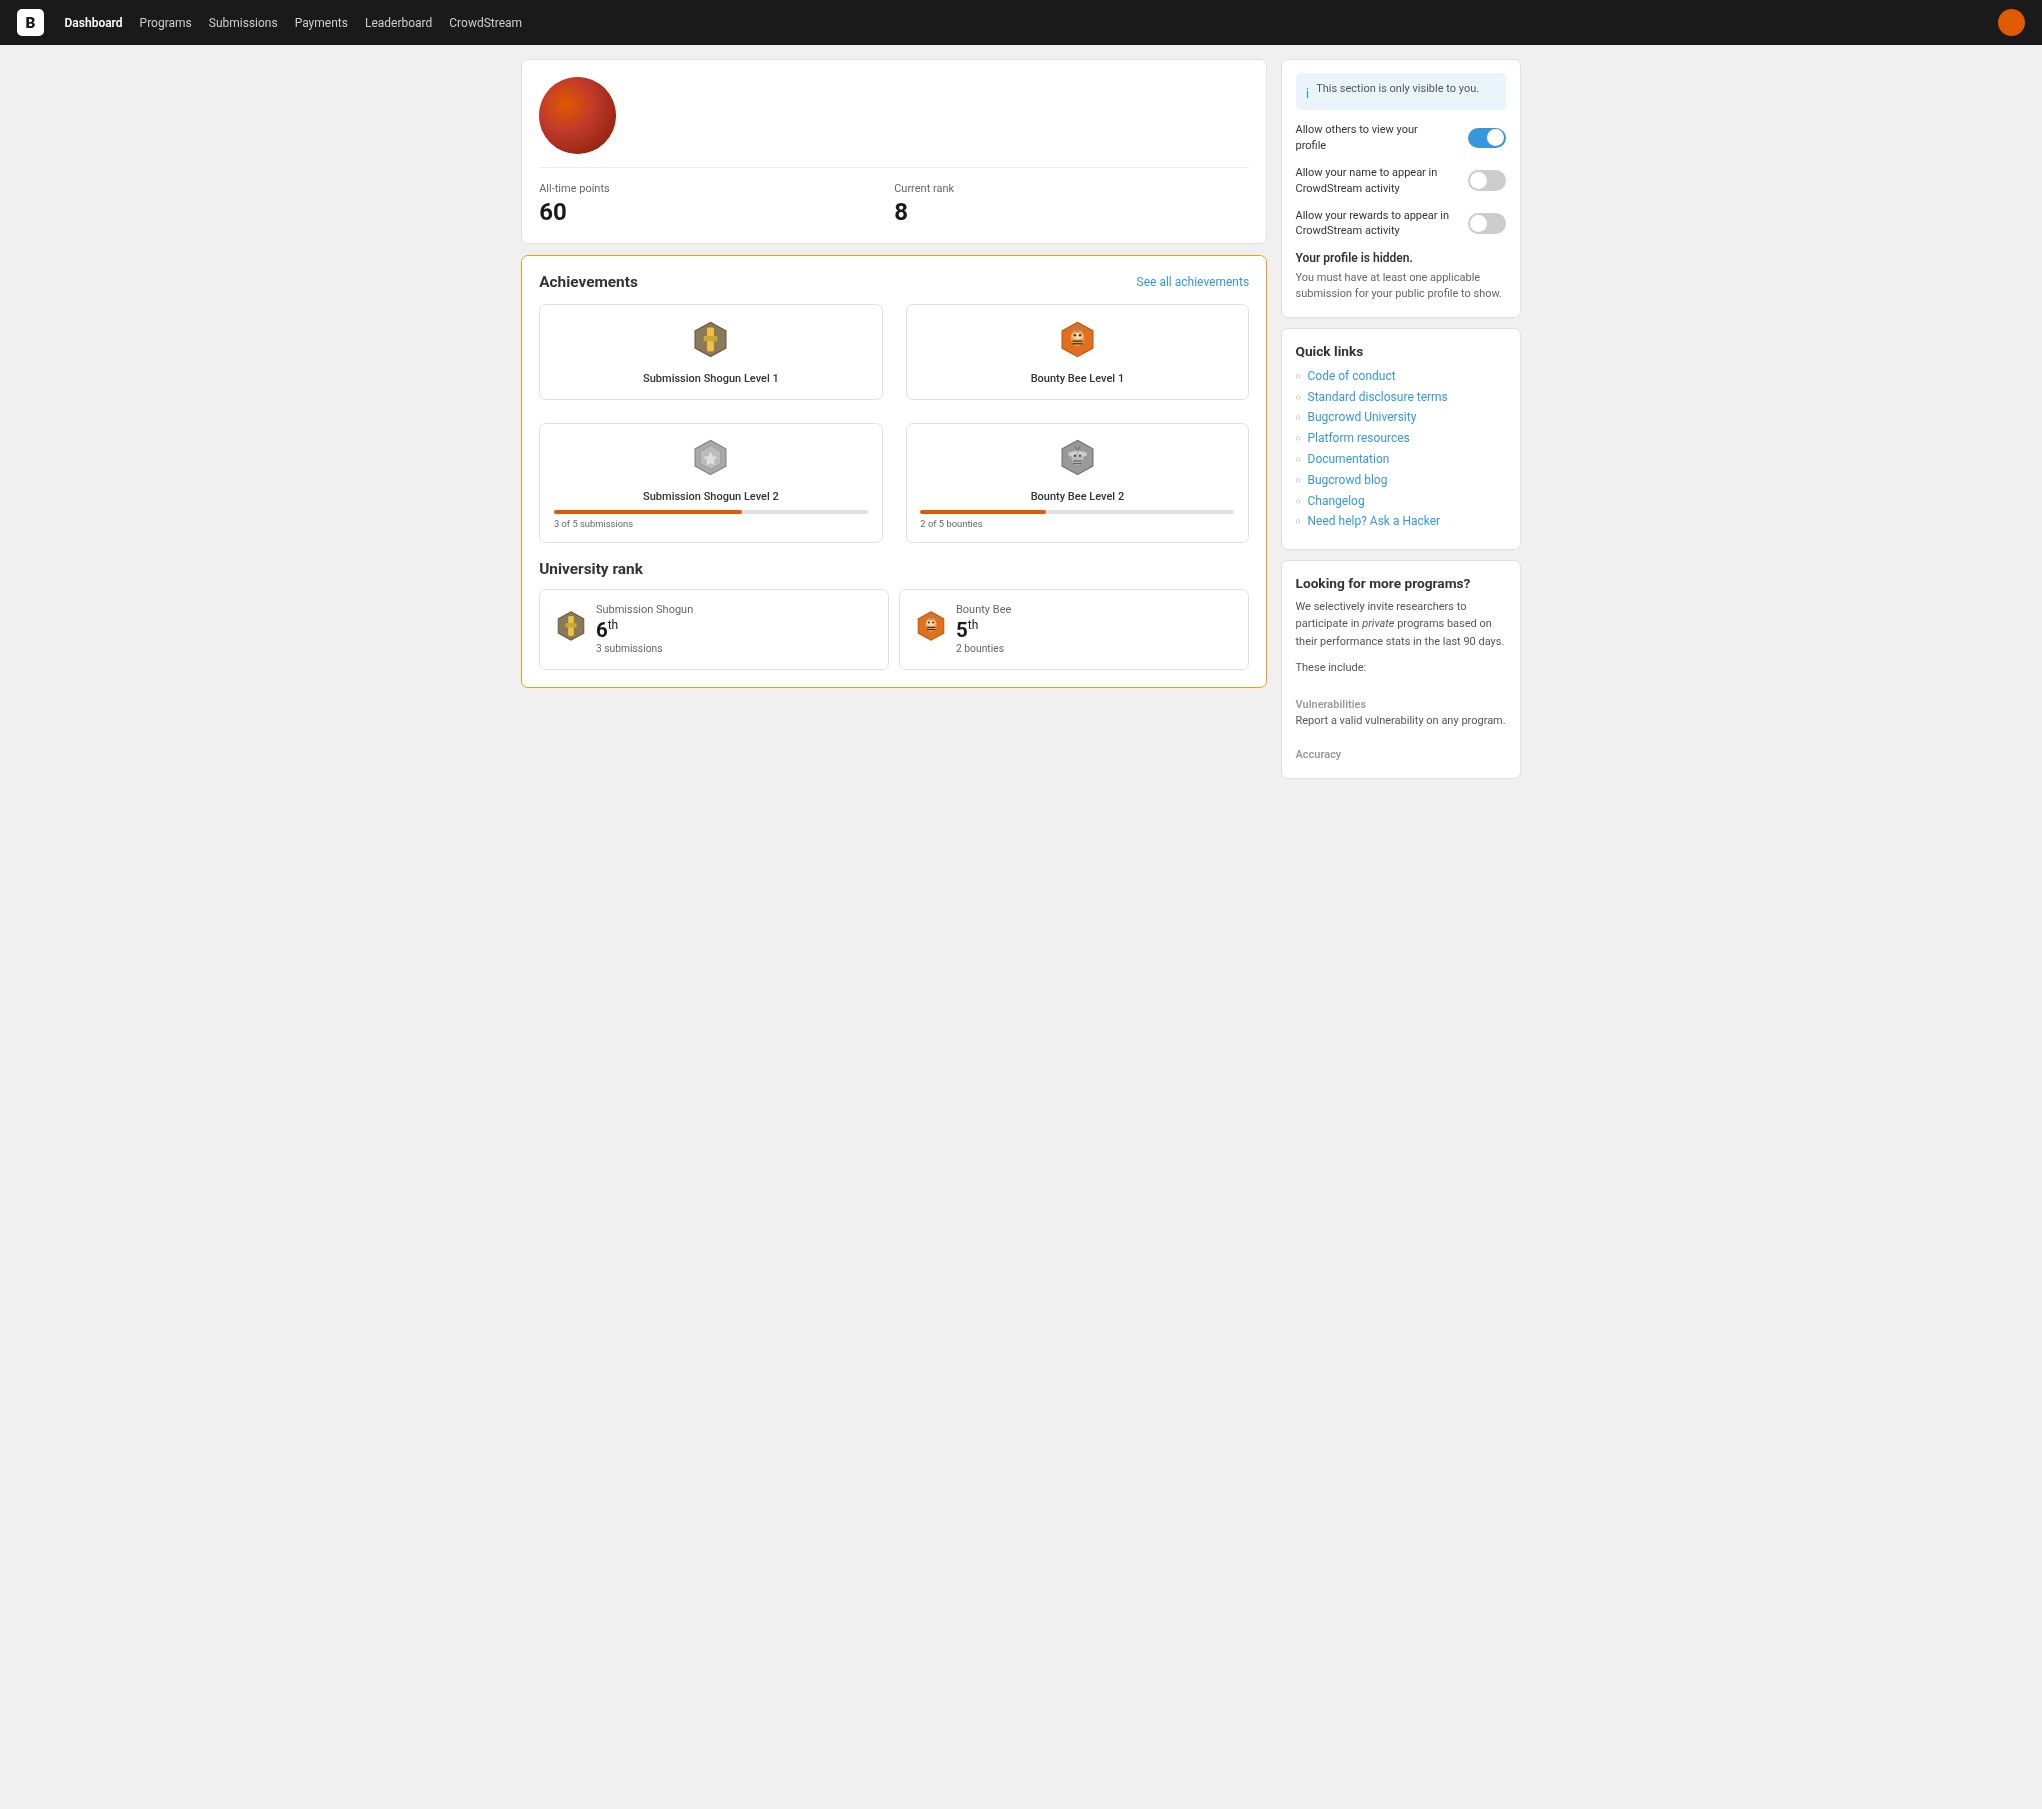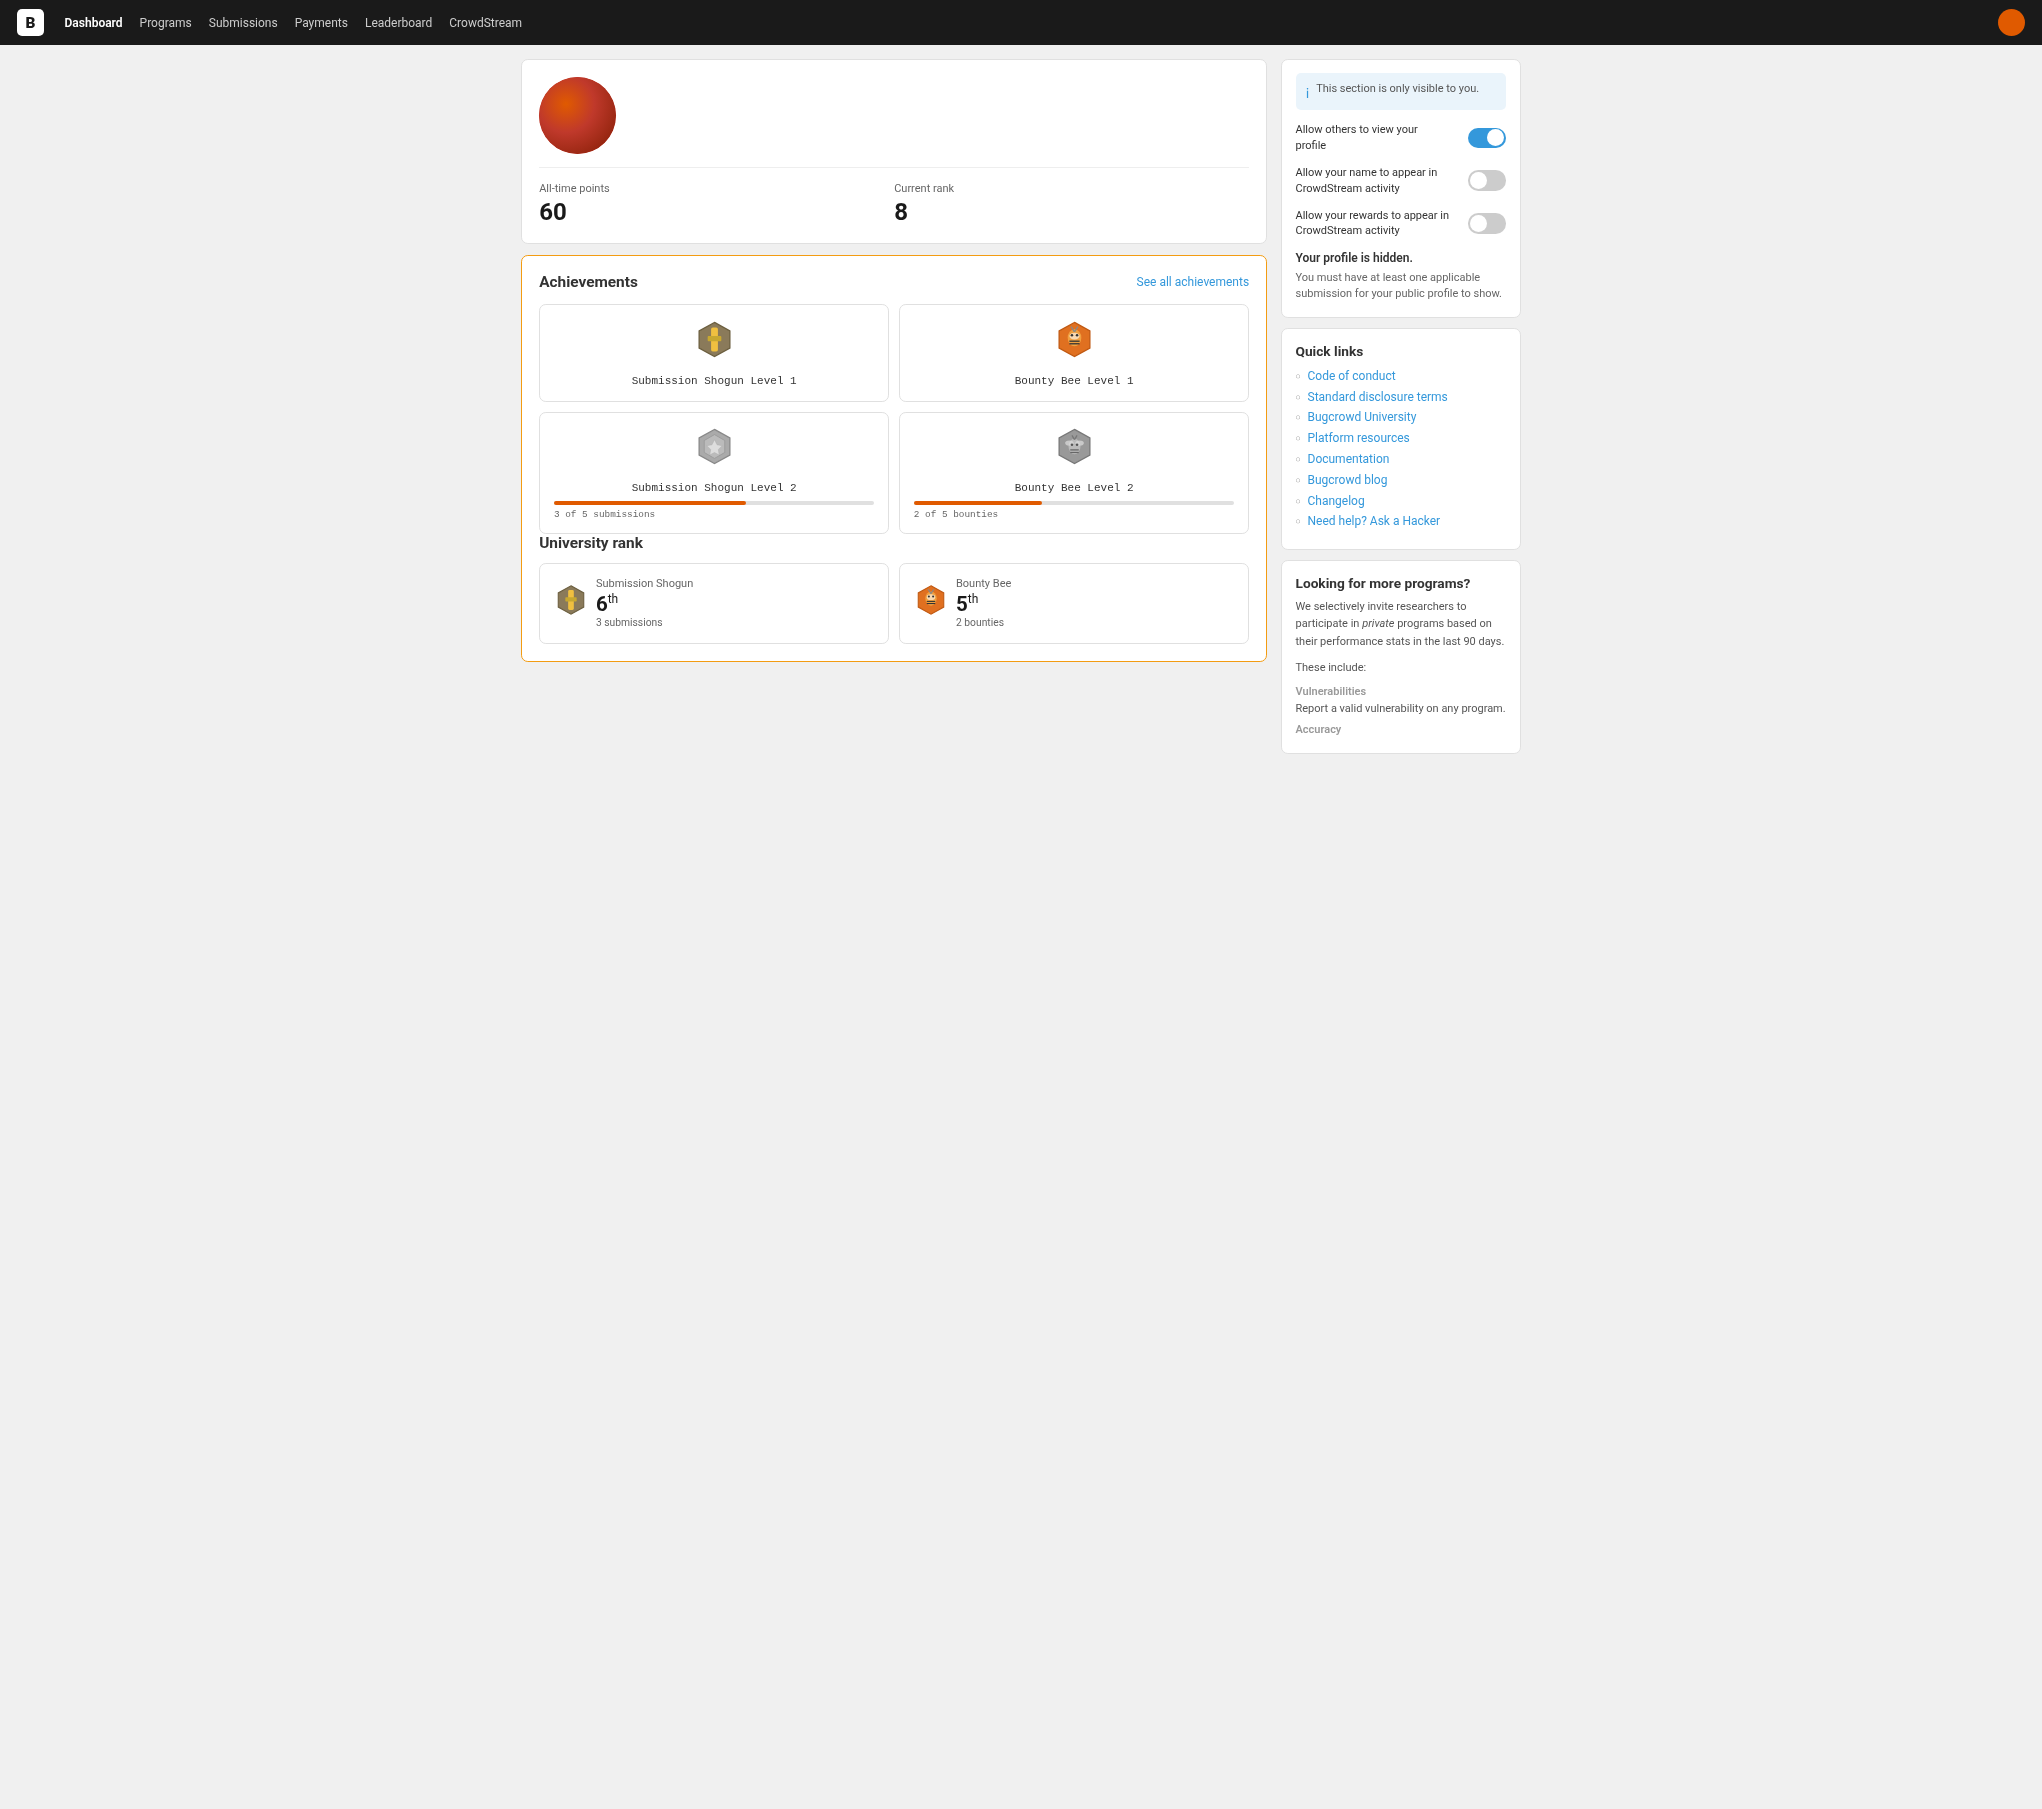--- a/index.html
+++ b/index.html
@@ -100,22 +100,22 @@
       justify-content: space-between;
       align-items: center;
       margin-bottom: 13.7px;
     }
     .achievements-title { font-size: 15.4px; font-weight: 700; }
     .see-all { color: #3498db; font-size: 12px; cursor: pointer; text-decoration: none; }
 
     .achievements-grid {
       display: grid;
       grid-template-columns: 1fr 1fr;
-      gap: 10px;
-      font-family: Liberation Mono, monospace;
+      gap: 23px;
+      margin-bottom: 17px;
     }
     .achievement-item {
       border: 0.9px solid #e0e0e0;
       border-radius: 6.8px;
       padding: 13.7px;
       display: flex;
       flex-direction: column;
       align-items: center;
       gap: 6.8px;
     }
@@ -191,21 +191,21 @@
     .quick-links-list { list-style: none; padding: 0; }
     .quick-links-list li {
       display: flex; align-items: center; gap: 6.8px;
       margin-bottom: 6.8px; font-size: 12px;
     }
     .quick-links-list li::before { content: "○"; color: #999; font-size: 8.6px; }
     .quick-links-list a { color: #3498db; text-decoration: none; text-align: center; }
 
     .programs-title { font-size: 13.7px; font-weight: 700; margin-bottom: 6.8px; }
     .programs-text { font-size: 11px; color: #555; line-height: 1.6; margin-bottom: 8.6px; }
-    .programs-sub-title { font-size: 11px; font-weight: 600; color: #999; margin-top: 8px; margin-bottom: 3.4px; }
+    .programs-sub-title { font-size: 11px; font-weight: 600; color: #999; margin-top: 21px; margin-bottom: 3.4px; }
     .programs-desc { font-size: 11px; color: #555; }
   </style>
 </head>
 <body>
 
 <nav class="navbar">
   <div class="navbar-logo">
     <span>B</span>
   </div>
   <div class="navbar-links">

